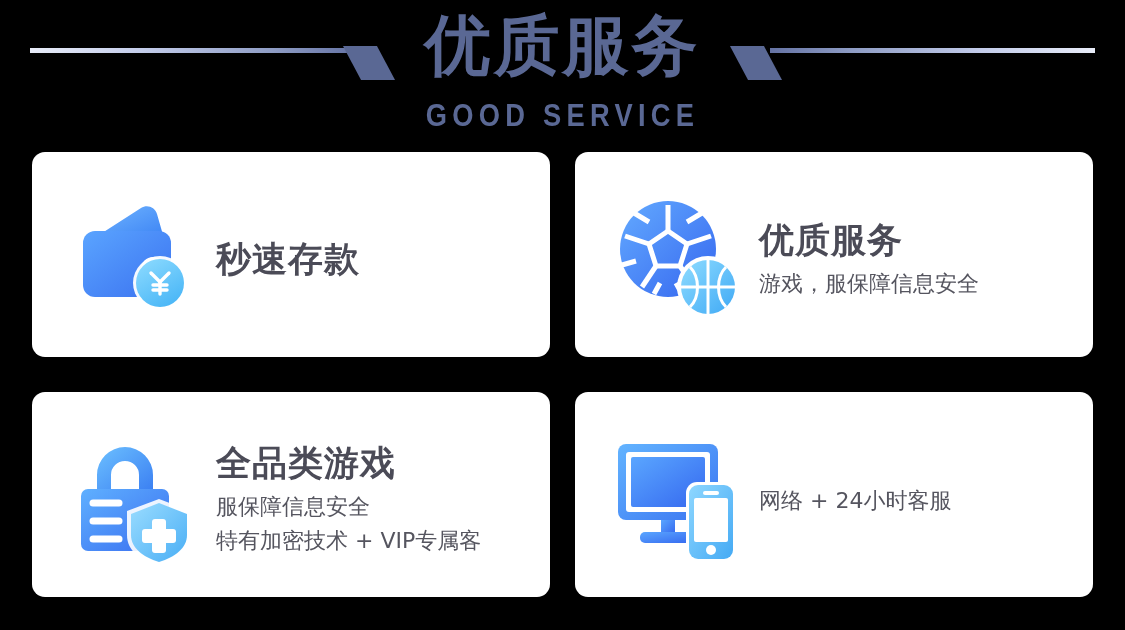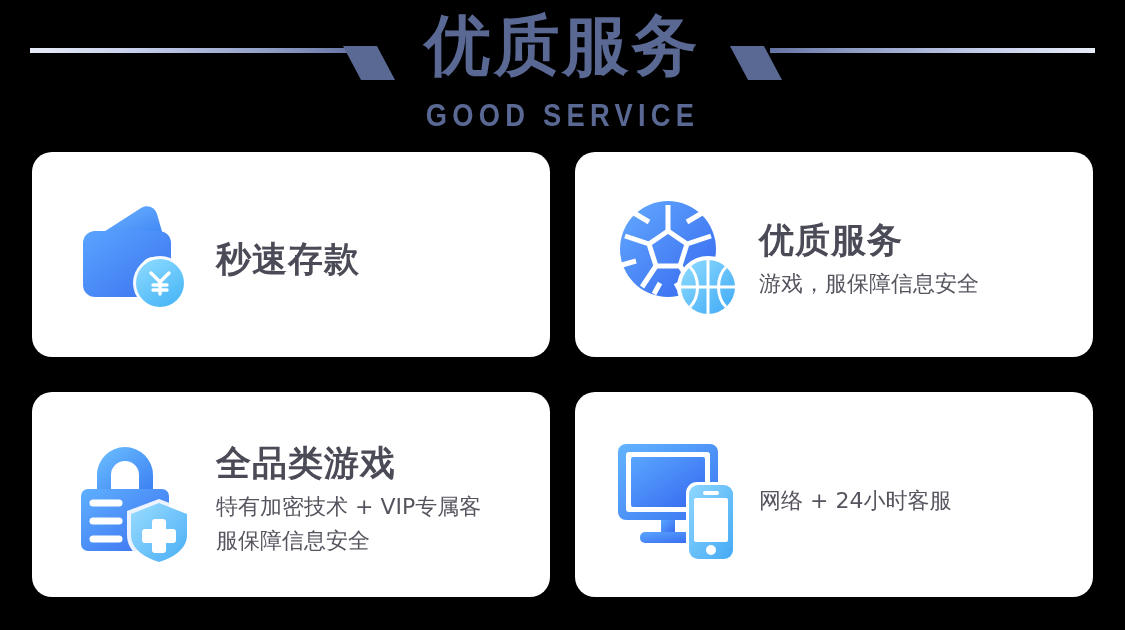--- a/index.html
+++ b/index.html
@@ -81,21 +81,21 @@
     left: 32px;
     width: 1061px;
     display: grid;
     grid-template-columns: 518px 518px;
     grid-template-rows: 205px 205px;
     column-gap: 25px;
     row-gap: 35px;
   }
   .card {
     background: #ffffff;
-    border-radius: 20px;
+    border-radius: 13px;
     display: flex;
     align-items: center;
     padding: 8px 22px 0 28px;
     overflow: hidden;
   }
   .icon-wrap {
     width: 150px;
     min-width: 150px;
     height: 140px;
     position: relative;
@@ -247,22 +247,22 @@
           <path d="M92 72 L120 83 L120 104 C120 117 108 126 92 131 C76 126 64 117 64 104 L64 83 Z" fill="url(#sh1)"></path>
           <g fill="#ffffff">
             <rect x="85" y="88" width="14" height="34" rx="3"></rect>
             <rect x="75" y="98" width="34" height="14" rx="3"></rect>
           </g>
         </svg>
       </div>
       <div class="texts">
         <div class="card-title">全品类游戏</div>
         <div class="card-sub">
+          <div>服保障信息安全</div>
           <div>特有加密技术 + VIP专属客</div>
-          <div>服保障信息安全</div>
         </div>
       </div>
     </div>
 
     <div class="card">
       <div class="icon-wrap">
         <svg width="136" height="130" viewBox="0 0 136 130">
           <defs>
             <linearGradient id="m1" x1="0" y1="0" x2="1" y2="1">
               <stop offset="0" stop-color="#63b4ff"></stop>

